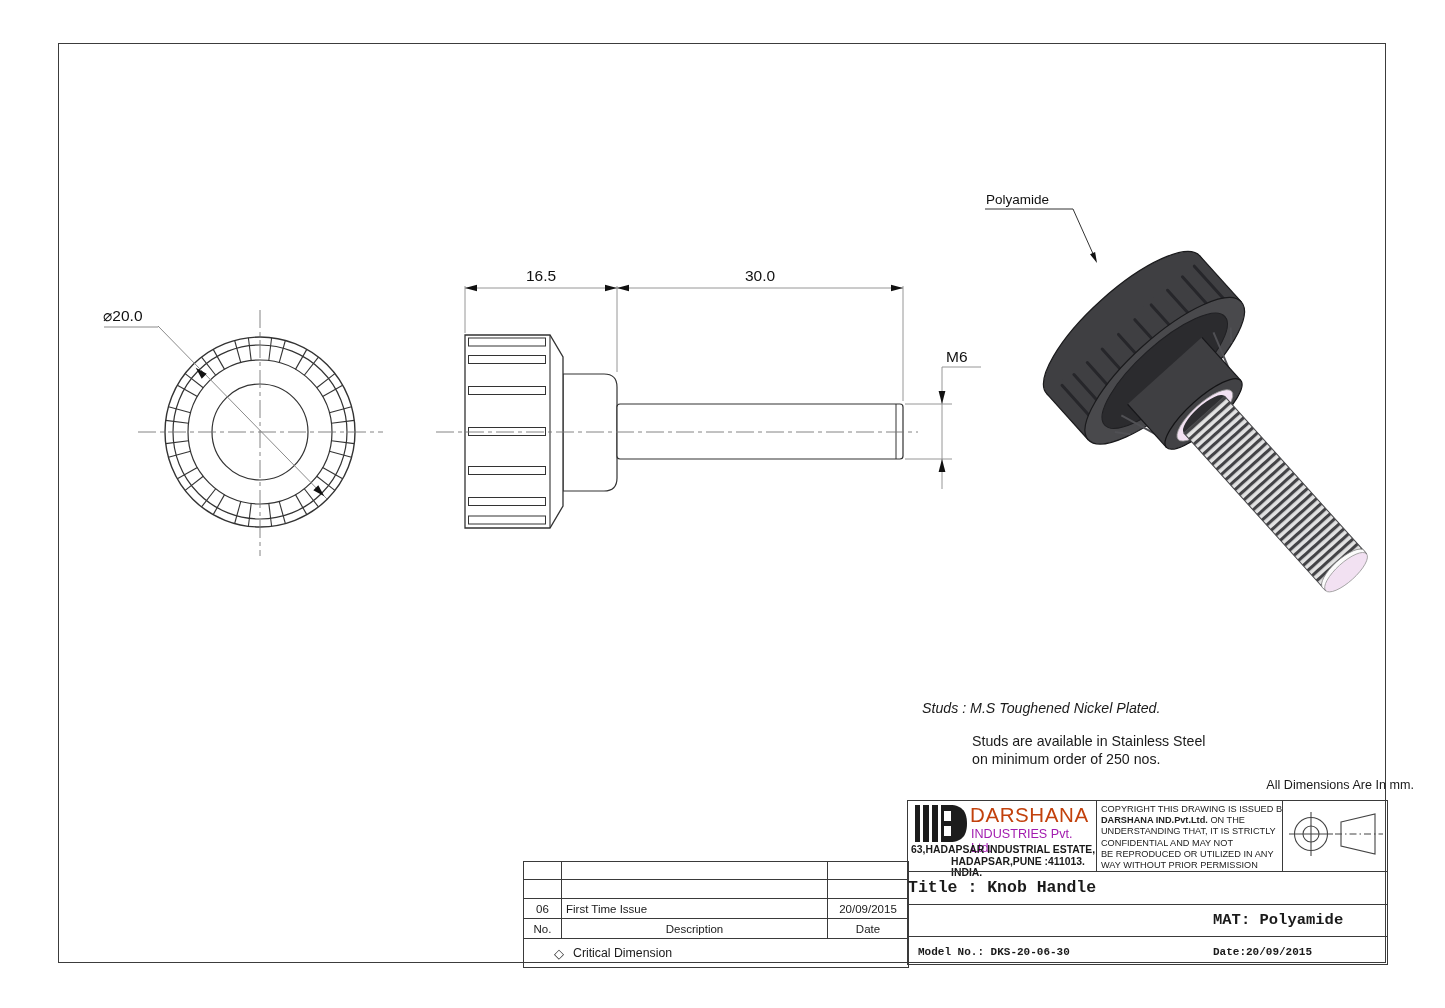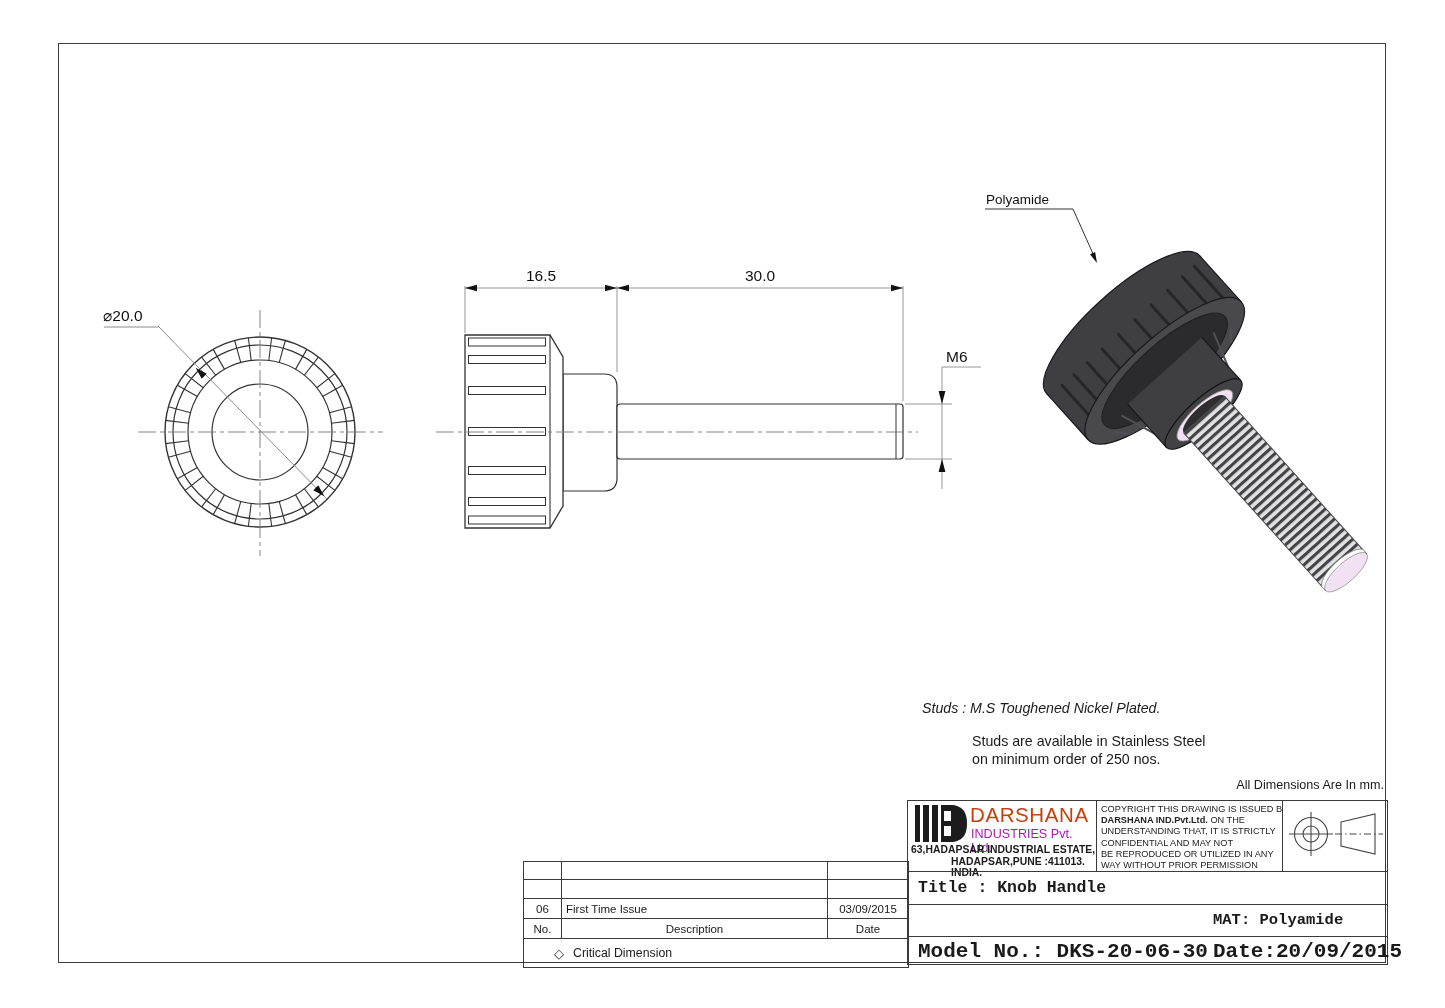--- a/index.html
+++ b/index.html
@@ -3,41 +3,41 @@
 <meta charset="utf-8">
 <style>
   html,body{margin:0;padding:0;background:#fff;}
   body{width:1445px;height:1008px;position:relative;font-family:"Liberation Sans",sans-serif;color:#1a1a1a;overflow:hidden;}
   .abs{position:absolute;}
   #sheet-border{left:58px;top:43px;width:1326px;height:918px;border:1.6px solid #3c3c3c;}
   svg.layer{left:0;top:0;}
   
   #note1{left:922px;top:700px;font-size:14.2px;white-space:nowrap;}
   #note2{left:972px;top:733px;font-size:14.2px;line-height:17.5px;white-space:nowrap;}
-  #units-line{left:986px;top:778px;width:398px;text-align:right;font-size:12.6px;white-space:nowrap;}
+  #units-line{left:1016px;top:778px;width:398px;text-align:right;font-size:12.6px;white-space:nowrap;}
   
   #rev-table{left:523px;top:861px;width:384px;border:1.3px solid #3a3a3a;font-size:11.5px;background:transparent;}
   .rt-row{display:flex;border-bottom:1.2px solid #3a3a3a;align-items:center;}
   .rt-row:last-child{border-bottom:none;}
   .rt-c1{width:37px;align-self:stretch;border-right:1.2px solid #3a3a3a;text-align:center;display:flex;align-items:center;justify-content:center;}
   .rt-c2{flex:1;align-self:stretch;border-right:1.2px solid #3a3a3a;display:flex;align-items:center;padding-left:4px;}
   .rt-c2.center{justify-content:center;padding-left:0;}
   .rt-c3{width:80px;align-self:stretch;display:flex;align-items:center;justify-content:center;}
   .rt-legend{padding-left:30px;display:flex;align-items:center;gap:9px;font-size:12.3px;}
   .rt-diamond{font-size:13px;color:#222;}
   
   #title-block{left:907px;top:800px;width:479px;height:163px;border:1.4px solid #3a3a3a;background:transparent;}
   .tb-row1{display:flex;height:70px;}
   .tb-logo-cell{width:190px;border-right:1.2px solid #3a3a3a;position:relative;}
   .tb-copy-cell{width:183px;border-right:1.2px solid #3a3a3a;padding:3px 0 0 4px;font-size:9.2px;line-height:11.2px;color:#222;white-space:nowrap;overflow:hidden;}
   .tb-sym-cell{flex:1;position:relative;}
   .tb-row{border-top:1.2px solid #3a3a3a;position:relative;font-family:"Liberation Mono",monospace;font-weight:700;white-space:nowrap;}
-  .tb-title-row{height:32px;line-height:32px;font-size:16.5px;padding-left:10px;}
+  .tb-title-row{height:32px;line-height:32px;font-size:16.5px;}
   .tb-mid-row{height:31px;line-height:31px;font-size:15.5px;}
-  .tb-bot-row{height:30px;line-height:30px;font-size:21px;}
+  .tb-bot-row{height:30px;line-height:30px;font-size:11px;}
   .tb-left{position:absolute;left:10px;top:0;}
   .tb-right{position:absolute;left:305px;top:0;}
   .lg-name{position:absolute;left:62px;top:2px;font-size:20.5px;letter-spacing:0.6px;color:#c2410c;}
   .lg-sub{position:absolute;left:63px;top:26px;font-size:12.6px;color:#a21caf;}
   .lg-a1{position:absolute;left:3px;top:43px;font-size:10.4px;font-weight:700;}
   .lg-a2{position:absolute;left:3px;top:55px;font-size:10.4px;font-weight:700;padding-left:40px;}
   .cp-bold{font-weight:700;text-align:right;}
   text{font-family:"Liberation Sans",sans-serif;}
 </style>
 </head>
@@ -191,21 +191,21 @@
     <div class="rt-c3"></div>
   </div>
   <div class="rt-row" style="height:18px">
     <div class="rt-c1"></div>
     <div class="rt-c2"></div>
     <div class="rt-c3"></div>
   </div>
   <div class="rt-row" style="height:19px">
     <div class="rt-c1">06</div>
     <div class="rt-c2">First Time Issue</div>
-    <div class="rt-c3">03/09/2015</div>
+    <div class="rt-c3">20/09/2015</div>
   </div>
   <div class="rt-row" style="height:19px">
     <div class="rt-c1">No.</div>
     <div class="rt-c2 center">Description</div>
     <div class="rt-c3">Date</div>
   </div>
   <div class="rt-row rt-legend" style="height:28px">
     <span class="rt-diamond">◇</span>
     <span>Critical Dimension</span>
   </div>

